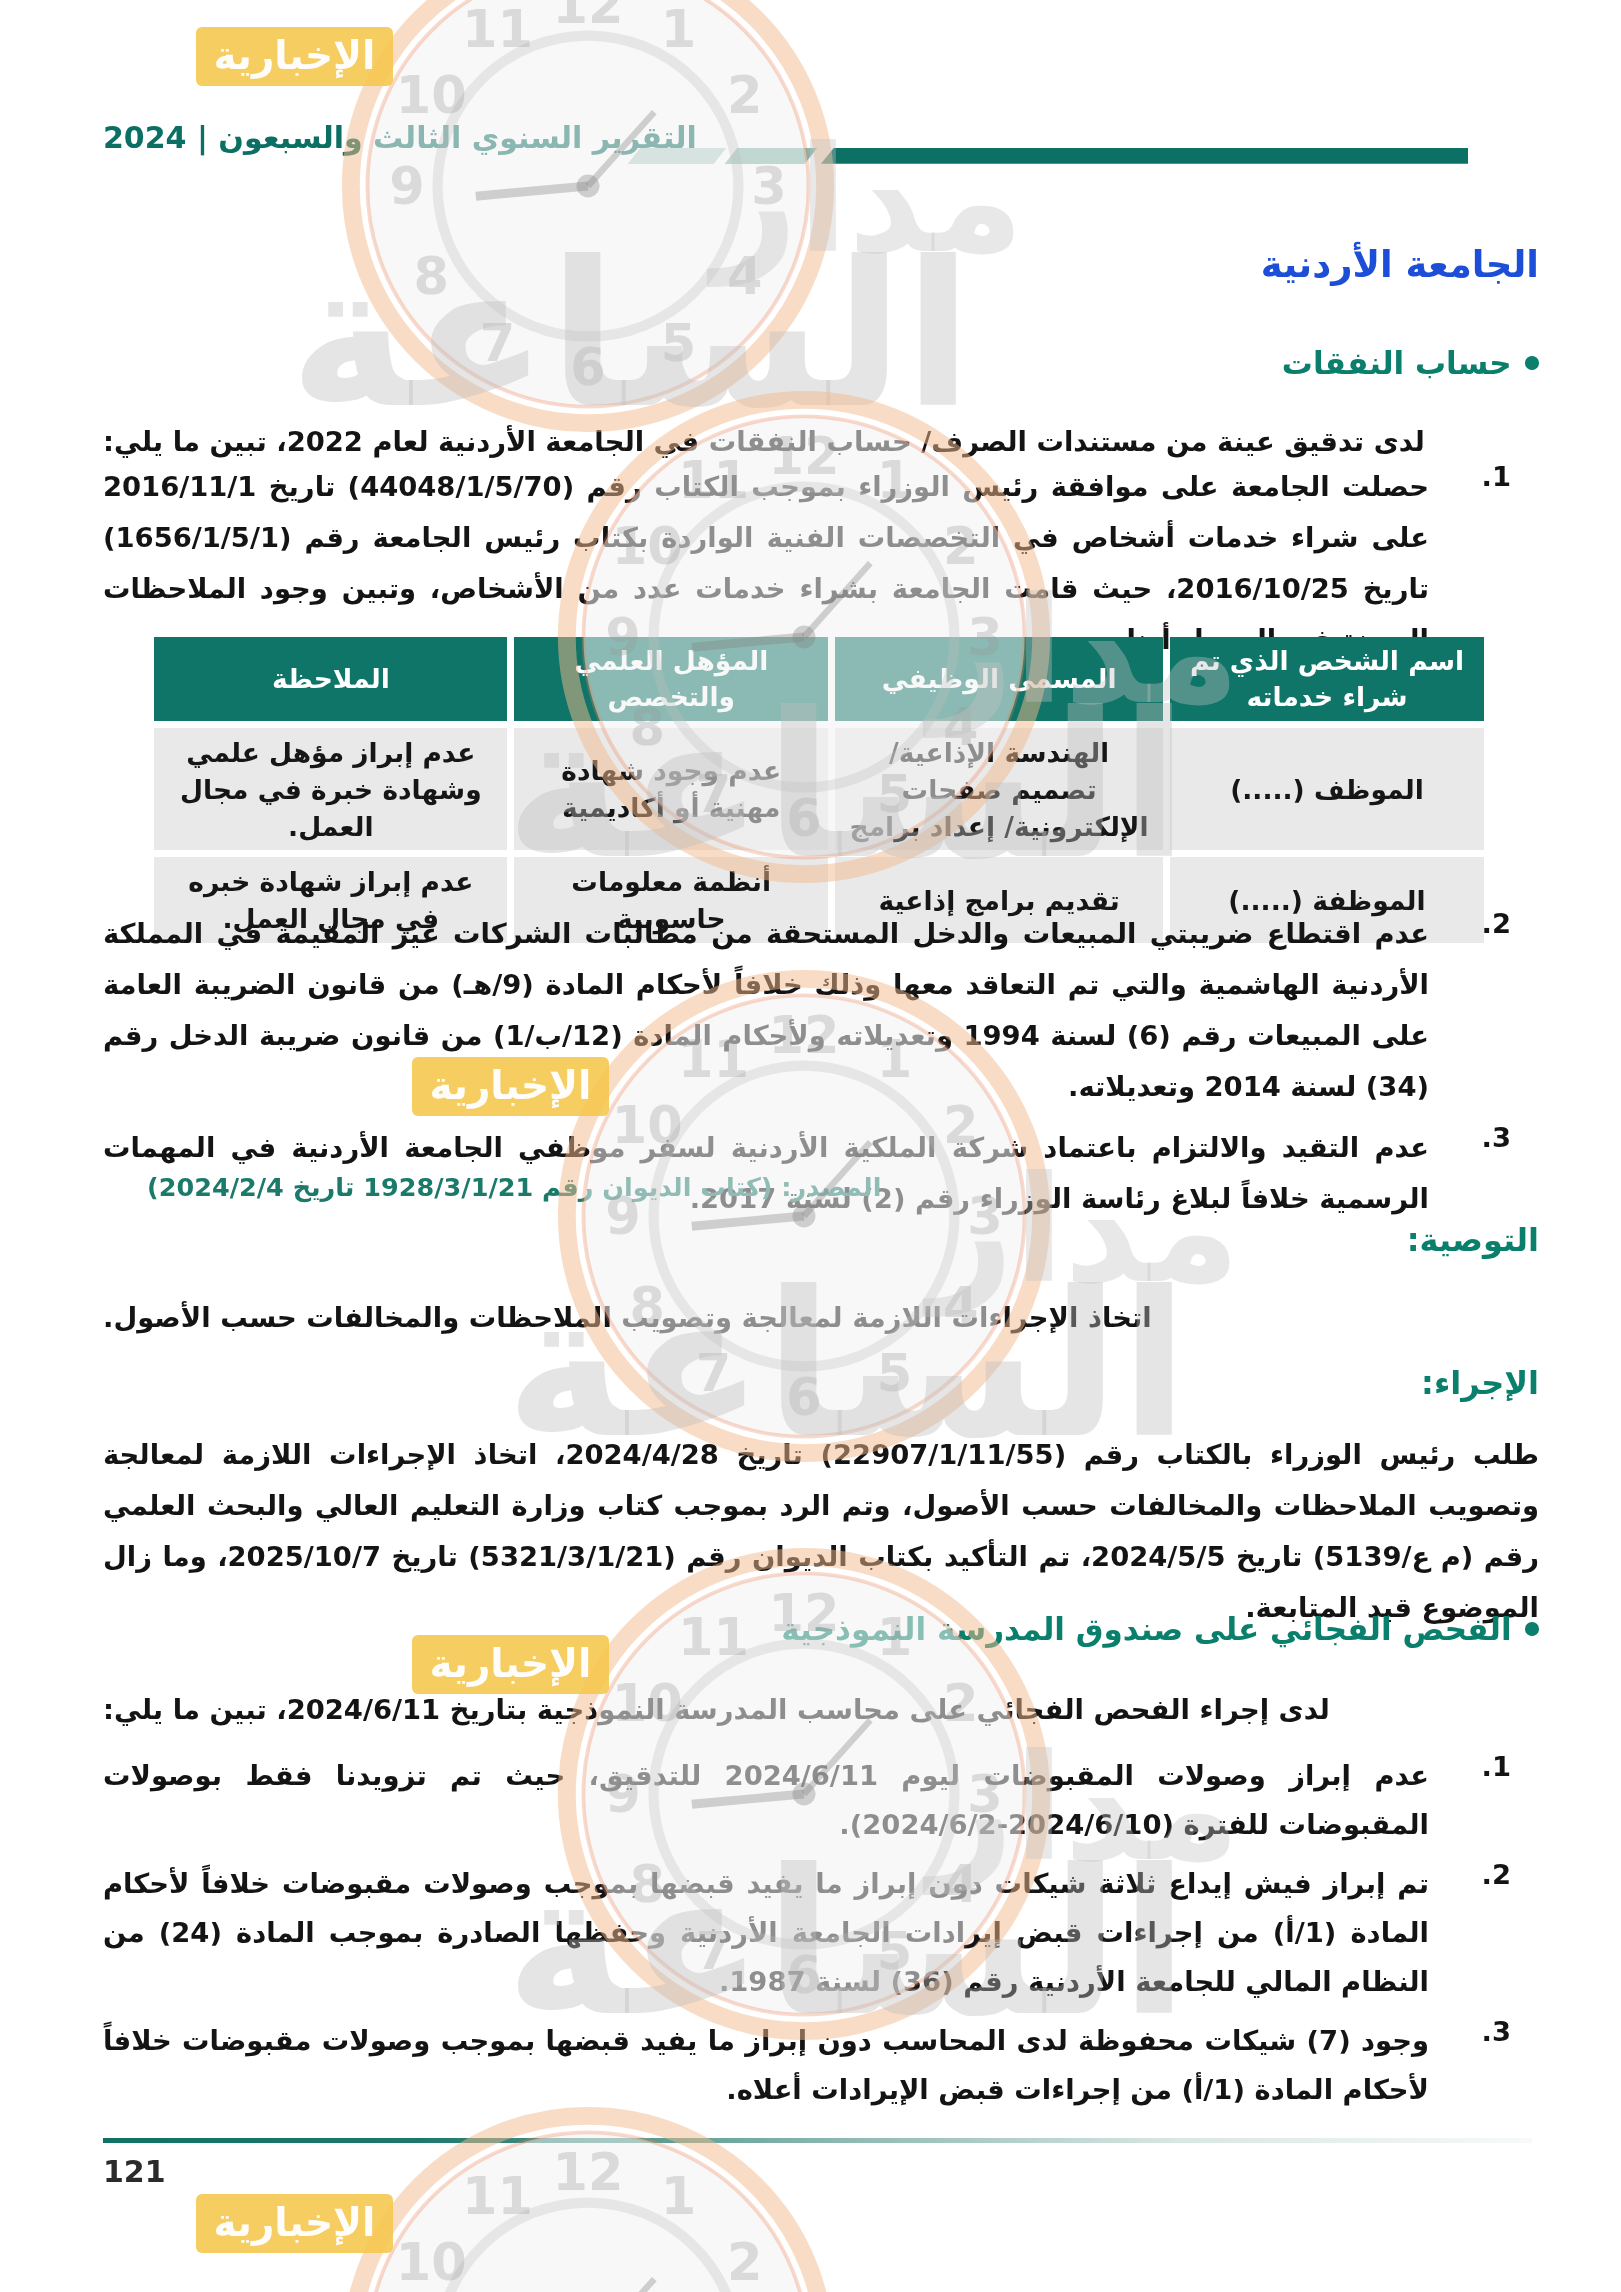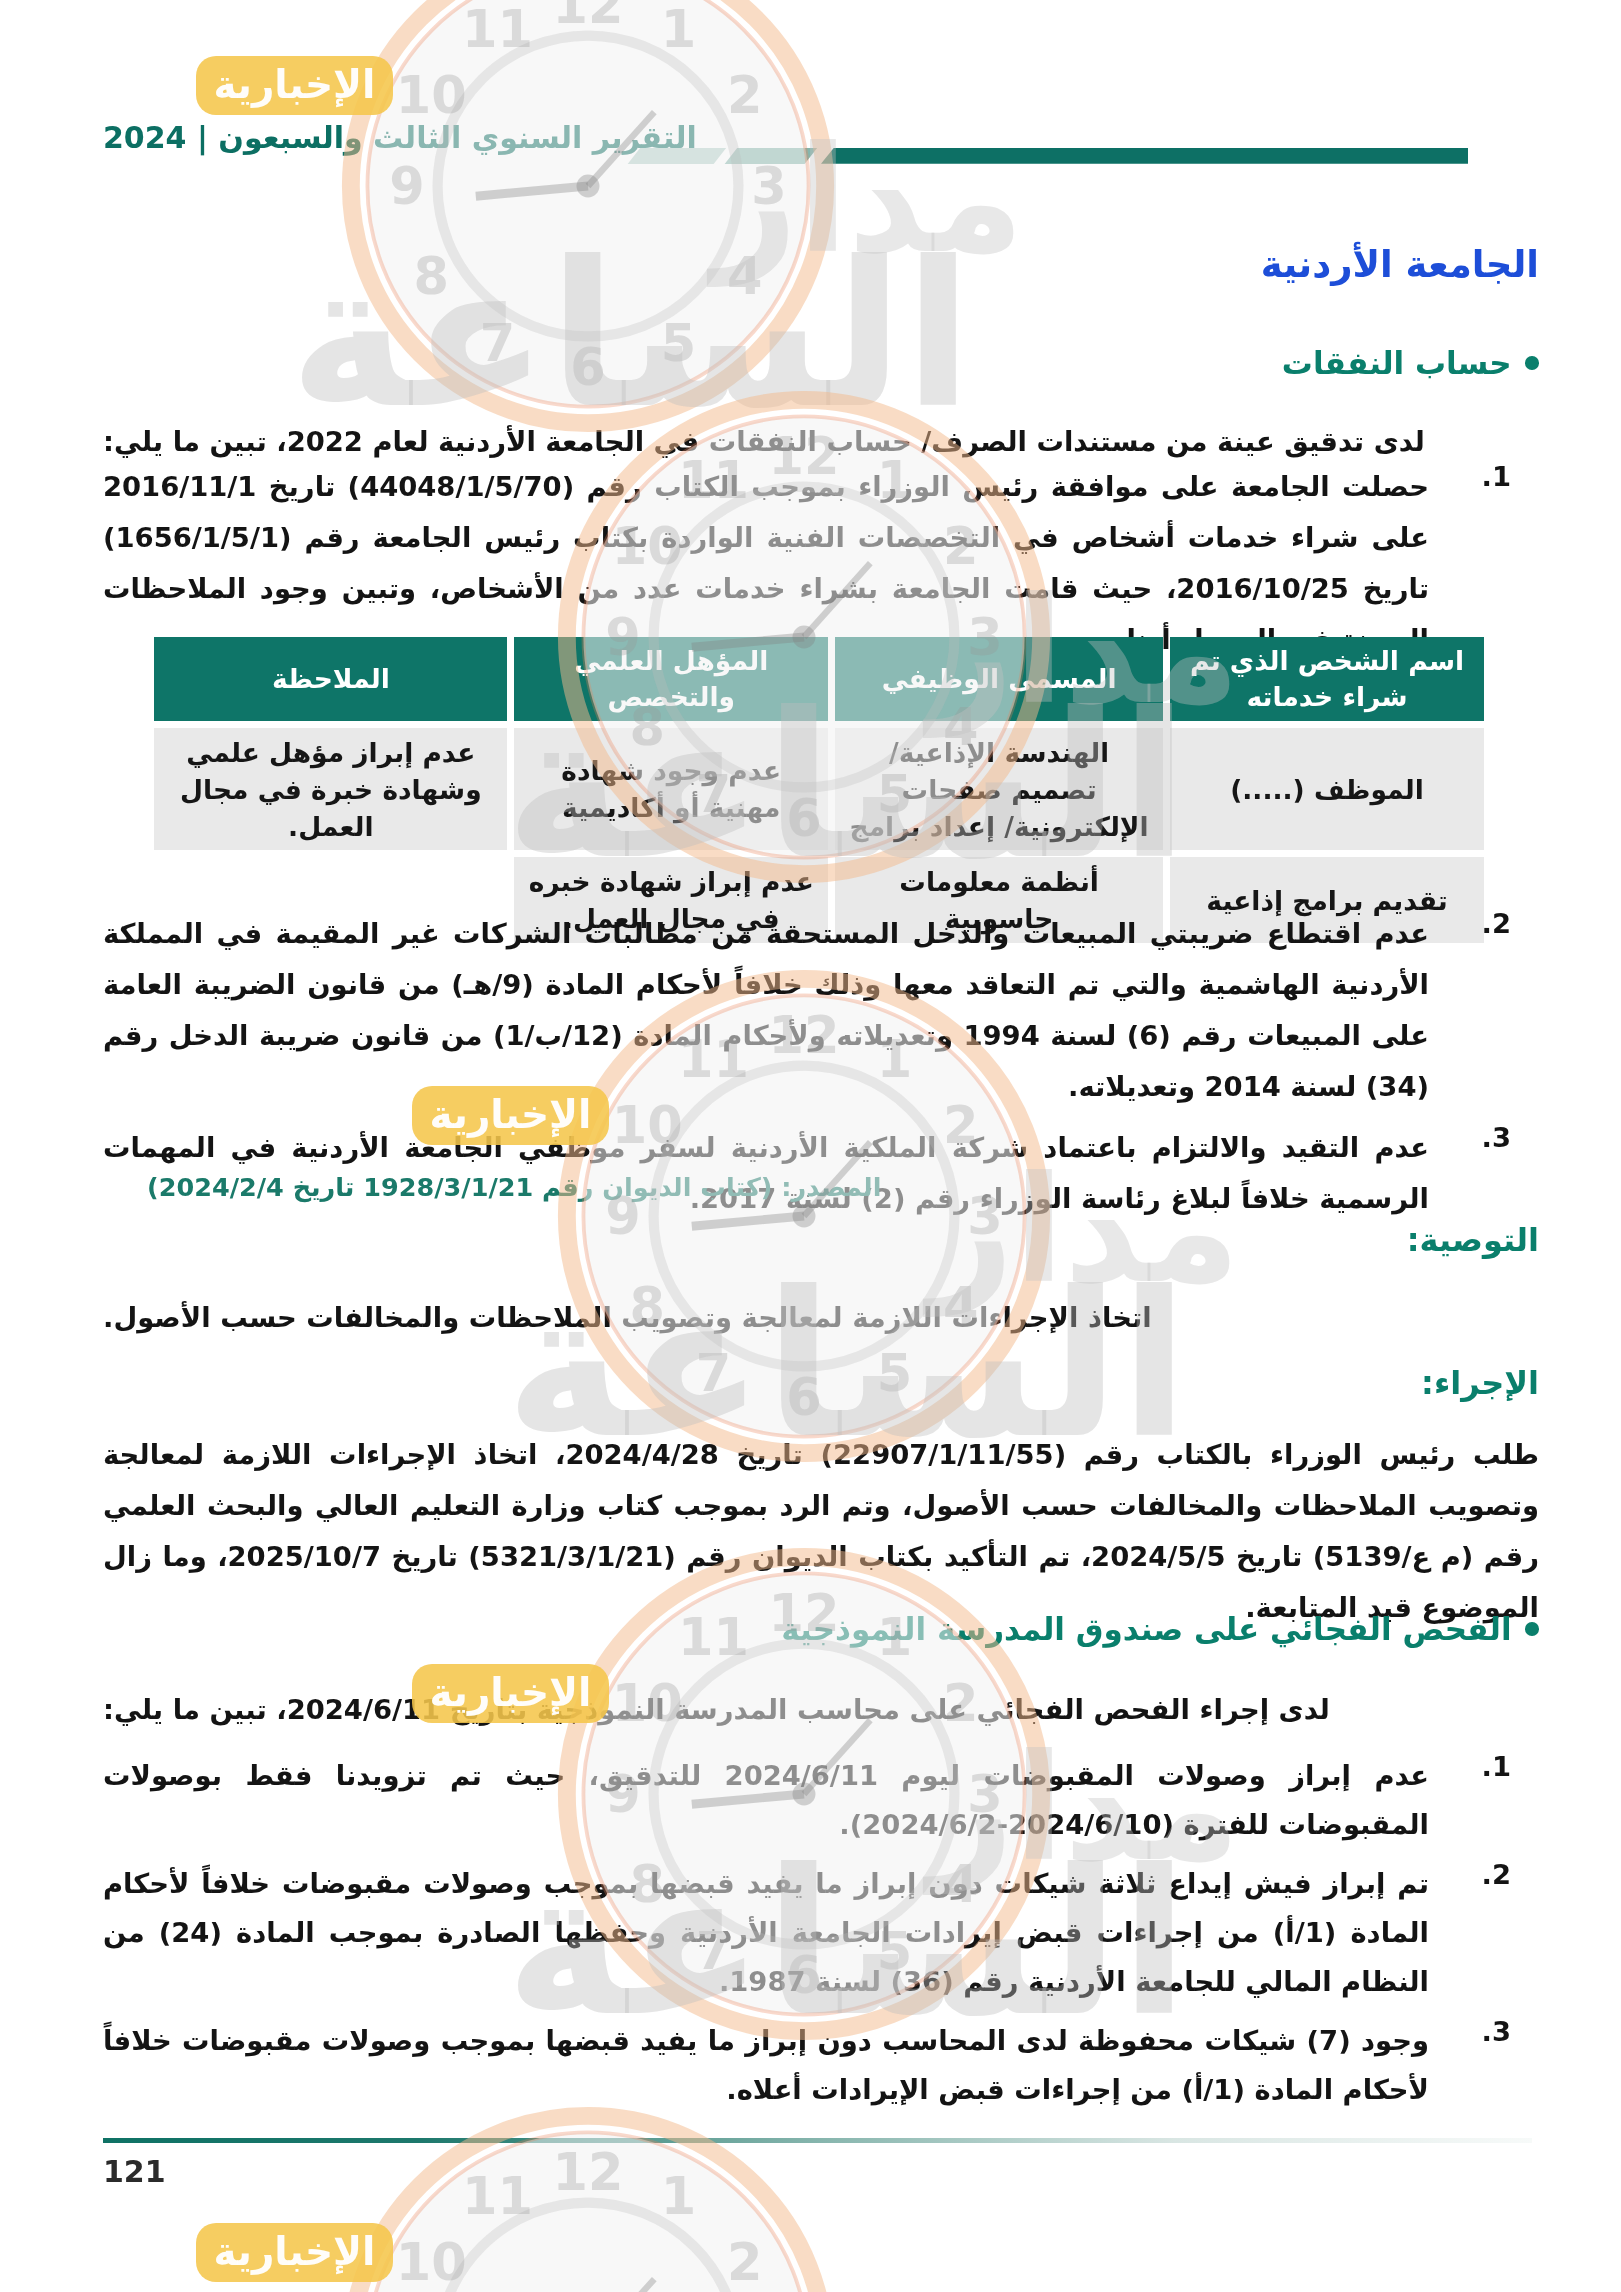--- a/index.html
+++ b/index.html
@@ -11,23 +11,23 @@
   
   .wm-layer{position:absolute;inset:0;z-index:3;pointer-events:none;}
   .wm{position:absolute;width:510px;height:608px;}
   .wm-clock{position:absolute;left:0;top:0;width:510px;height:510px;}
   .clock-num{font-family:"DejaVu Sans", sans-serif;font-size:40px;font-weight:bold;
     fill:rgba(150,150,150,0.30);text-anchor:middle;}
   .wm-side{position:absolute;right:-181px;top:196px;font-size:147px;font-weight:bold;
     color:rgba(195,195,195,0.38);line-height:1;}
   .wm-big{position:absolute;left:-44px;top:304px;font-size:201px;font-weight:bold;
     color:rgba(190,190,190,0.40);line-height:1;}
-  .wm-badge{position:absolute;left:-137px;top:125px;background:rgba(245,198,75,0.88);
+  .wm-badge{position:absolute;left:-137px;top:96px;background:rgba(245,198,75,0.88);
     color:rgba(255,255,255,0.96);font-size:39px;font-weight:bold;padding:5.9px 17.6px;
-    border-radius:20px;line-height:1.2;}
+    border-radius:6px;line-height:1.2;}
   .wm.t1{left:333px;top:-69px;}
   .wm.t2{left:549px;top:382px;}
   .wm.t3{left:549px;top:961px;}
   .wm.t4{left:549px;top:1539px;}
   .wm.t5{left:333px;top:2098px;}
   
   .hdr-title{position:absolute;left:103px;top:120px;z-index:2;
     font-size:30px;font-weight:bold;color:#0c6f63;white-space:nowrap;direction:rtl;}
   .hdr-bar{position:absolute;left:0;top:148px;width:1621px;height:15.7px;z-index:2;}
   .hdr-bar .seg{position:absolute;top:0;height:15.7px;display:block;}
@@ -113,20 +113,21 @@
       <div class="cell">المؤهل العلمي والتخصص</div>
       <div class="cell">الملاحظة</div>
     </div>
     <div class="trow tbody">
       <div class="cell">الموظف (.....)</div>
       <div class="cell">الهندسة الإذاعية/ تصميم صفحات الإلكترونية/ إعداد برامج</div>
       <div class="cell">عدم وجود شهادة مهنية أو أكاديمية</div>
       <div class="cell">عدم إبراز مؤهل علمي وشهادة خبرة في مجال العمل.</div>
     </div>
     <div class="trow tbody">
+      <div class="cell">الموظفة (.....)</div>
       <div class="cell">تقديم برامج إذاعية</div>
       <div class="cell">أنظمة معلومات حاسوبية</div>
       <div class="cell">عدم إبراز شهادة خبره في مجال العمل.</div>
     </div>
   </div>
 
   <ol class="blk findings list2">
     <li>
       <span class="num">2.</span>
       <span class="ftext">عدم اقتطاع ضريبتي المبيعات والدخل المستحقة من مطالبات الشركات غير المقيمة في المملكة الأردنية الهاشمية والتي تم التعاقد معها وذلك خلافاً لأحكام المادة (9/هـ) من قانون الضريبة العامة على المبيعات رقم (6) لسنة 1994 وتعديلاته ولأحكام المادة (12/ب/1) من قانون ضريبة الدخل رقم (34) لسنة 2014 وتعديلاته.</span>

